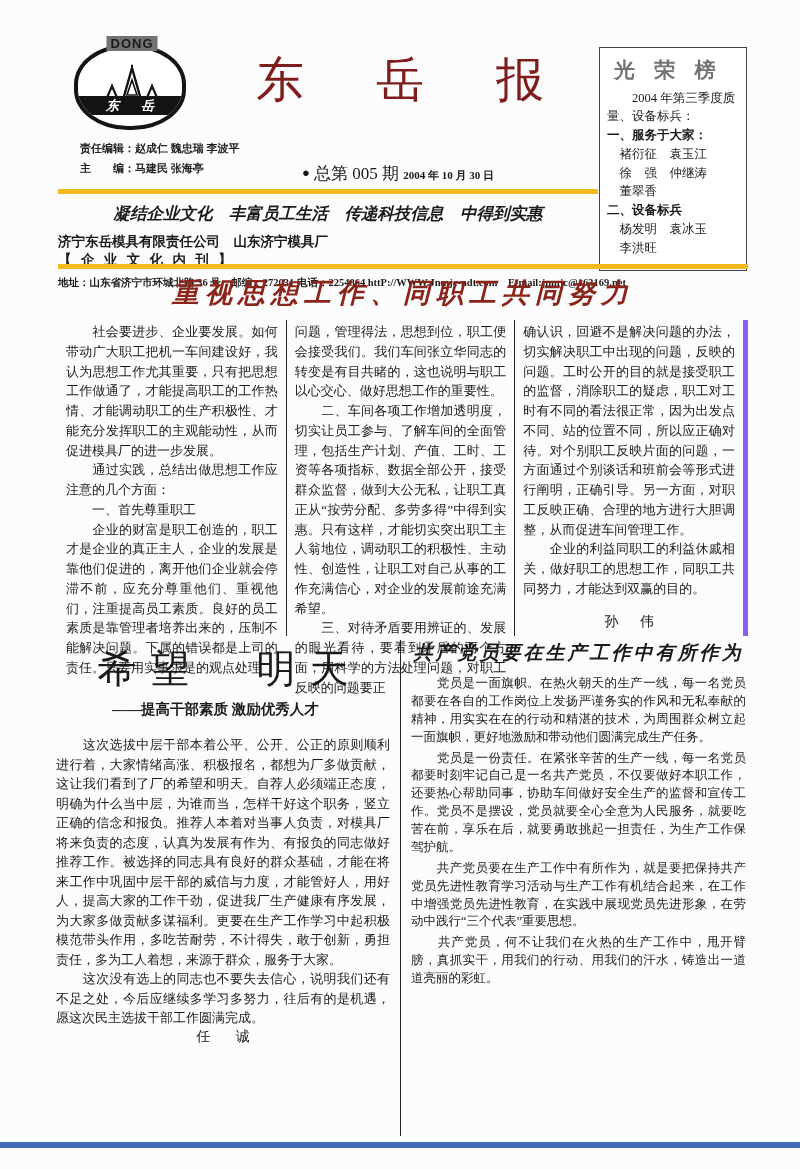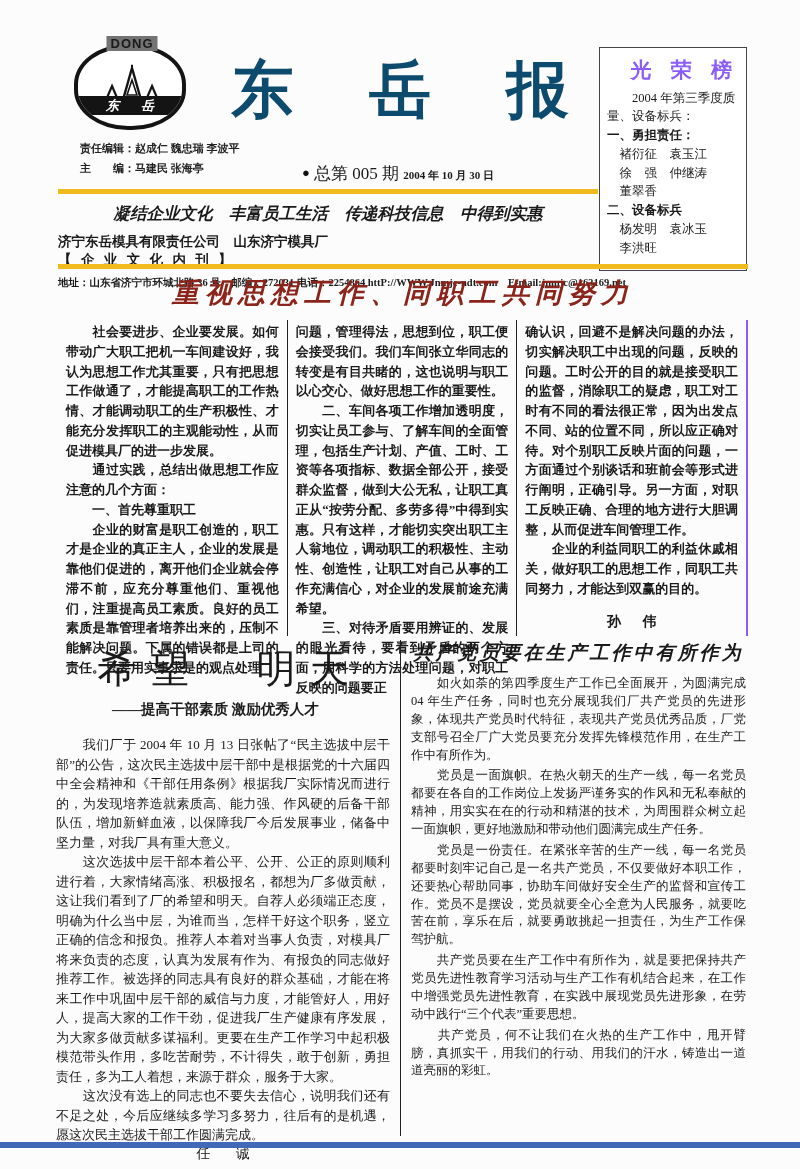--- a/index.html
+++ b/index.html
@@ -13,46 +13,46 @@
   .logo-oval{position:absolute;left:2px;top:10px;width:112px;height:86px;border:4px solid #141414;
     border-radius:54px/40px;overflow:hidden;box-sizing:border-box;background:#fff;}
   .logo-dong{position:absolute;left:50%;top:2px;transform:translateX(-50%);background:#737373;
     padding:0 4px;font-family:"Liberation Sans",sans-serif;font-weight:bold;font-size:13px;
     letter-spacing:1px;z-index:3;}
   .logo-mtn{position:absolute;left:19px;top:16px;z-index:1;}
   .logo-band{position:absolute;left:0;right:0;bottom:11px;height:19px;background:#141414;color:#fff;
     text-align:center;font-weight:bold;font-style:italic;font-size:13px;line-height:19px;
     letter-spacing:22px;text-indent:22px;z-index:2;}
   .paper-title{position:absolute;left:198px;top:48px;width:404px;text-align:center;
-    font-size:62px;font-weight:bold;color:#0c4a6e;letter-spacing:30px;text-indent:30px;white-space:nowrap;}
+    font-size:48px;font-weight:normal;color:#7f1d1d;letter-spacing:30px;text-indent:30px;white-space:nowrap;}
   .editors{position:absolute;left:80px;top:139px;font-size:11px;line-height:1.8;font-weight:bold;color:#222;}
   .issue-line{position:absolute;left:302px;top:162px;font-size:17px;white-space:nowrap;}
   .issue-line .bullet{color:#111;font-size:13px;vertical-align:2px;}
   .issue-line .date{font-size:11px;font-weight:bold;}
   .bar-yellow-1{position:absolute;left:58px;top:189px;width:540px;height:5px;background:#f2bb1d;}
   .bar-yellow-2{position:absolute;left:58px;top:264px;width:690px;height:5px;background:#f2bb1d;}
   
   .honor-box{position:absolute;left:599px;top:47px;width:148px;height:224px;border:1px solid #444;
     box-sizing:border-box;padding:7px 7px 0 7px;font-size:12.5px;line-height:1.5;background:#fff;}
-  .honor-title{text-align:right;color:#8b5cf6;font-weight:bold;font-size:21px;letter-spacing:7px;text-indent:7px;margin-bottom:2px;}
+  .honor-title{text-align:left;color:#737373;font-weight:bold;font-size:21px;letter-spacing:7px;text-indent:7px;margin-bottom:2px;}
   .honor-intro{text-indent:2em;}
   .honor-heading{font-weight:bold;}
   .honor-name{padding-left:1em;}
   
   .masthead{position:absolute;left:58px;top:196px;width:540px;}
   .slogan{text-align:center;font-weight:bold;font-style:italic;font-size:16.5px;
     font-family:"Liberation Sans","DejaVu Sans",sans-serif;margin-top:7px;white-space:nowrap;}
   .company-row{display:flex;justify-content:space-between;font-weight:bold;font-size:13.5px;margin-top:8px;flex-direction:column;}
   .journal-tag{letter-spacing:3px;}
   .address{font-weight:bold;font-size:10.5px;margin-top:7px;white-space:nowrap;}
   
   .headline1{position:absolute;left:58px;top:275px;width:690px;text-align:center;
     font-size:27px;font-weight:bold;font-style:italic;color:#8b241a;letter-spacing:6px;white-space:nowrap;}
   .top-article{position:absolute;left:58px;top:320px;width:690px;height:316px;display:flex;
-    border-right:2px solid #8b5cf6;box-sizing:border-box;font-weight:bold;}
+    border-right:5px solid #8b5cf6;box-sizing:border-box;}
   .col{flex:1;padding:2px 8px 0 8px;font-size:13px;line-height:1.52;text-align:justify;}
   .col + .col{border-left:1px solid #222;}
   p{margin:0;}
   .sig-sun{text-align:center;margin-top:12px;font-size:14px;letter-spacing:9px;text-indent:9px;}
   
   .bottom-section{position:absolute;left:52px;top:640px;width:696px;height:496px;display:flex;}
   .bottom-left{width:348px;box-sizing:border-box;padding:0 10px 0 4px;}
   .bottom-divider{width:1px;background:#222;}
   .bottom-right{flex:1;box-sizing:border-box;padding:0 2px 0 10px;}
   .article2-title{text-align:center;font-size:39px;letter-spacing:14px;text-indent:14px;margin-top:2px;}
@@ -90,21 +90,21 @@
 
 <div class="issue-line">
   <span class="bullet">●</span><span> 总第 005 期 </span><span class="date">2004 年 10 月 30 日</span>
 </div>
 
 <div class="bar-yellow-1"></div>
 
 <div class="honor-box">
   <div class="honor-title">光 荣 榜</div>
   <div class="honor-intro">2004 年第三季度质量、设备标兵：</div>
-  <div class="honor-heading">一、勇担责任：</div>
+  <div class="honor-heading">一、服务于大家：</div>
   <div class="honor-name">褚衍征　袁玉江</div>
   <div class="honor-name">徐　强　仲继涛</div>
   <div class="honor-name">董翠香</div>
   <div class="honor-heading">二、设备标兵</div>
   <div class="honor-name">杨发明　袁冰玉</div>
   <div class="honor-name">李洪旺</div>
 </div>
 
 <div class="masthead">
   <div class="slogan">凝结企业文化　丰富员工生活　传递科技信息　中得到实惠</div>
@@ -135,29 +135,27 @@
     <p>确认识，回避不是解决问题的办法，切实解决职工中出现的问题，反映的问题。工时公开的目的就是接受职工的监督，消除职工的疑虑，职工对工时有不同的看法很正常，因为出发点不同、站的位置不同，所以应正确对待。对个别职工反映片面的问题，一方面通过个别谈话和班前会等形式进行阐明，正确引导。另一方面，对职工反映正确、合理的地方进行大胆调整，从而促进车间管理工作。</p>
     <p>　　企业的利益同职工的利益休戚相关，做好职工的思想工作，同职工共同努力，才能达到双赢的目的。</p>
     <p class="sig-sun">孙 伟</p>
   </div>
 </div>
 
 <div class="bottom-section">
   <div class="bottom-left">
     <div class="article2-title">希望　明天</div>
     <div class="article2-subtitle">——提高干部素质 激励优秀人才</div>
-    <p class="body">　　我们厂于 2004 年 10 月 13 日张帖了“民主选拔中层干部”的公告，这次民主选拔中层干部中是根据党的十六届四中全会精神和《干部任用条例》根据我厂实际情况而进行的，为发现培养造就素质高、能力强、作风硬的后备干部队伍，增加新鲜血液，以保障我厂今后发展事业，储备中坚力量，对我厂具有重大意义。</p>
     <p class="body">　　这次选拔中层干部本着公平、公开、公正的原则顺利进行着，大家情绪高涨、积极报名，都想为厂多做贡献，这让我们看到了厂的希望和明天。自荐人必须端正态度，明确为什么当中层，为谁而当，怎样干好这个职务，竖立正确的信念和报负。推荐人本着对当事人负责，对模具厂将来负责的态度，认真为发展有作为、有报负的同志做好推荐工作。被选择的同志具有良好的群众基础，才能在将来工作中巩固中层干部的威信与力度，才能管好人，用好人，提高大家的工作干劲，促进我厂生产健康有序发展，为大家多做贡献多谋福利。更要在生产工作学习中起积极模范带头作用，多吃苦耐劳，不计得失，敢于创新，勇担责任，多为工人着想，来源于群众，服务于大家。</p>
     <p class="body">　　这次没有选上的同志也不要失去信心，说明我们还有不足之处，今后应继续多学习多努力，往后有的是机遇，愿这次民主选拔干部工作圆满完成。</p>
     <div class="sig-ren">任 诚</div>
   </div>
   <div class="bottom-divider"></div>
   <div class="bottom-right">
     <div class="article3-title">共产党员要在生产工作中有所作为</div>
-    <p class="body">　　如火如荼的第四季度生产工作已全面展开，为圆满完成 04 年生产任务，同时也充分展现我们厂共产党员的先进形象，体现共产党员时代特征，表现共产党员优秀品质，厂党支部号召全厂广大党员要充分发挥先锋模范作用，在生产工作中有所作为。</p>
     <p class="body">　　党员是一面旗帜。在热火朝天的生产一线，每一名党员都要在各自的工作岗位上发扬严谨务实的作风和无私奉献的精神，用实实在在的行动和精湛的技术，为周围群众树立起一面旗帜，更好地激励和带动他们圆满完成生产任务。</p>
     <p class="body">　　党员是一份责任。在紧张辛苦的生产一线，每一名党员都要时刻牢记自己是一名共产党员，不仅要做好本职工作，还要热心帮助同事，协助车间做好安全生产的监督和宣传工作。党员不是摆设，党员就要全心全意为人民服务，就要吃苦在前，享乐在后，就要勇敢挑起一担责任，为生产工作保驾护航。</p>
     <p class="body">　　共产党员要在生产工作中有所作为，就是要把保持共产党员先进性教育学习活动与生产工作有机结合起来，在工作中增强党员先进性教育，在实践中展现党员先进形象，在劳动中践行“三个代表”重要思想。</p>
     <p class="body">　　共产党员，何不让我们在火热的生产工作中，甩开臂膀，真抓实干，用我们的行动、用我们的汗水，铸造出一道道亮丽的彩虹。</p>
 
   </div>
 </div>
 
 <div class="bar-blue"></div>
 

